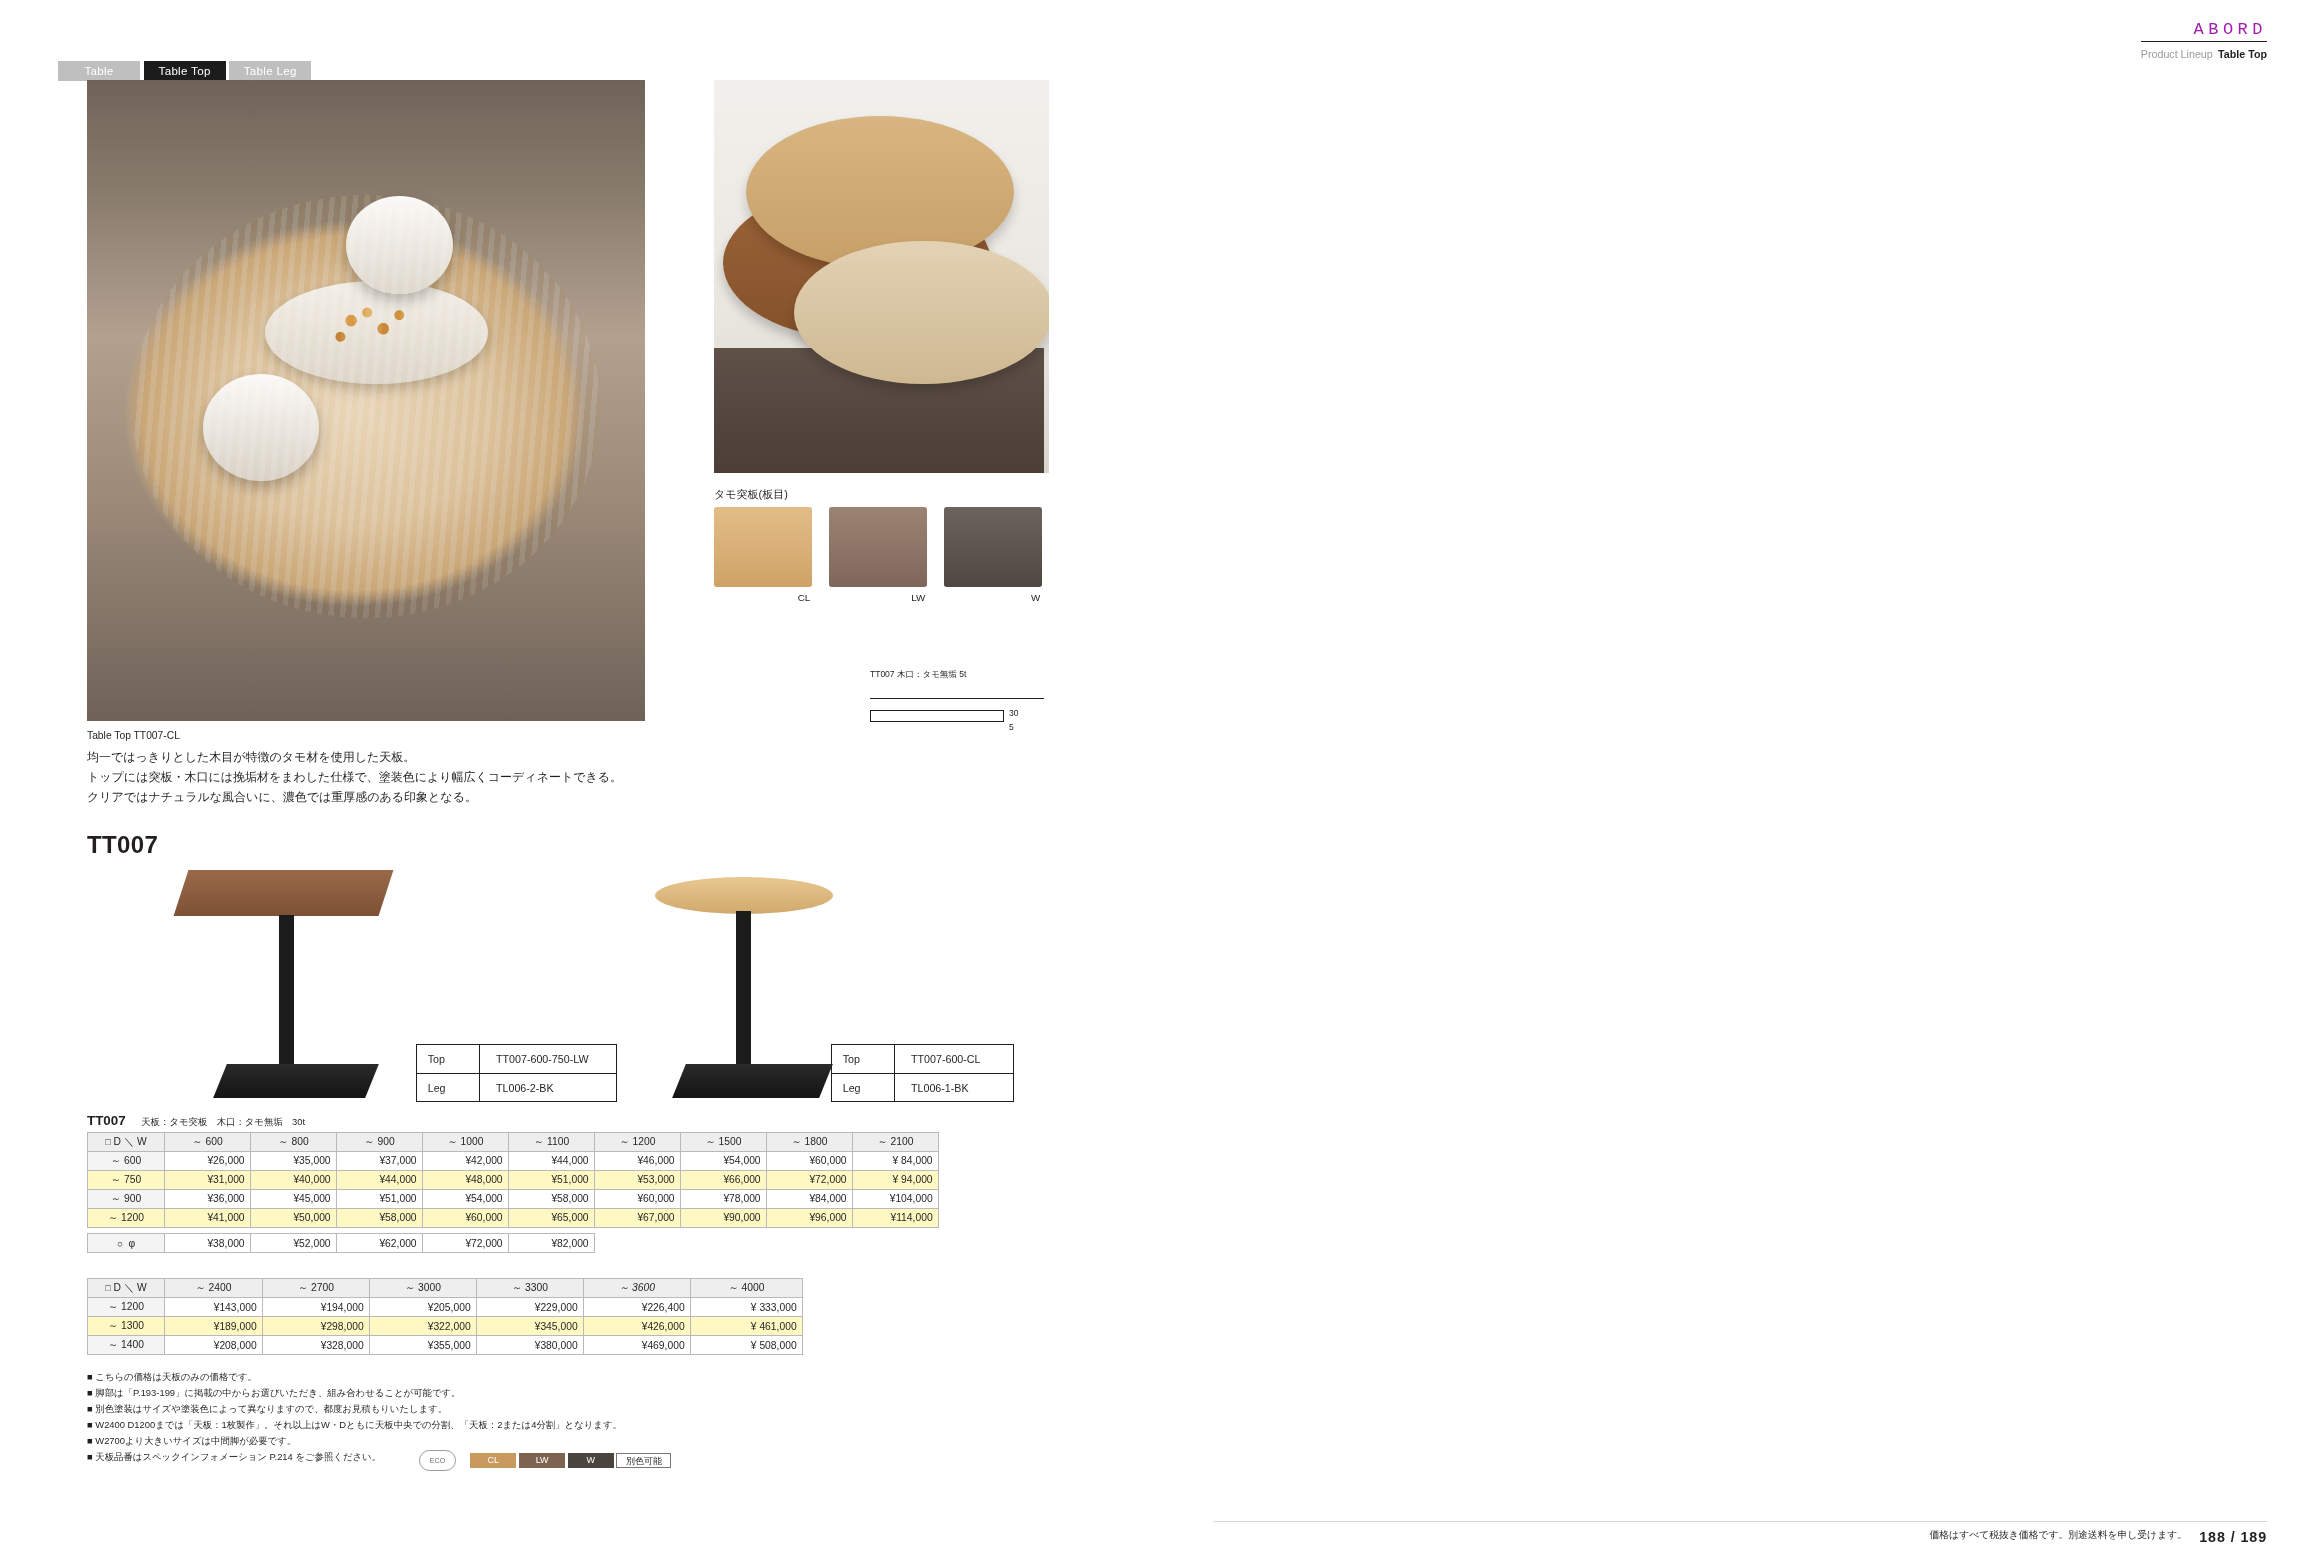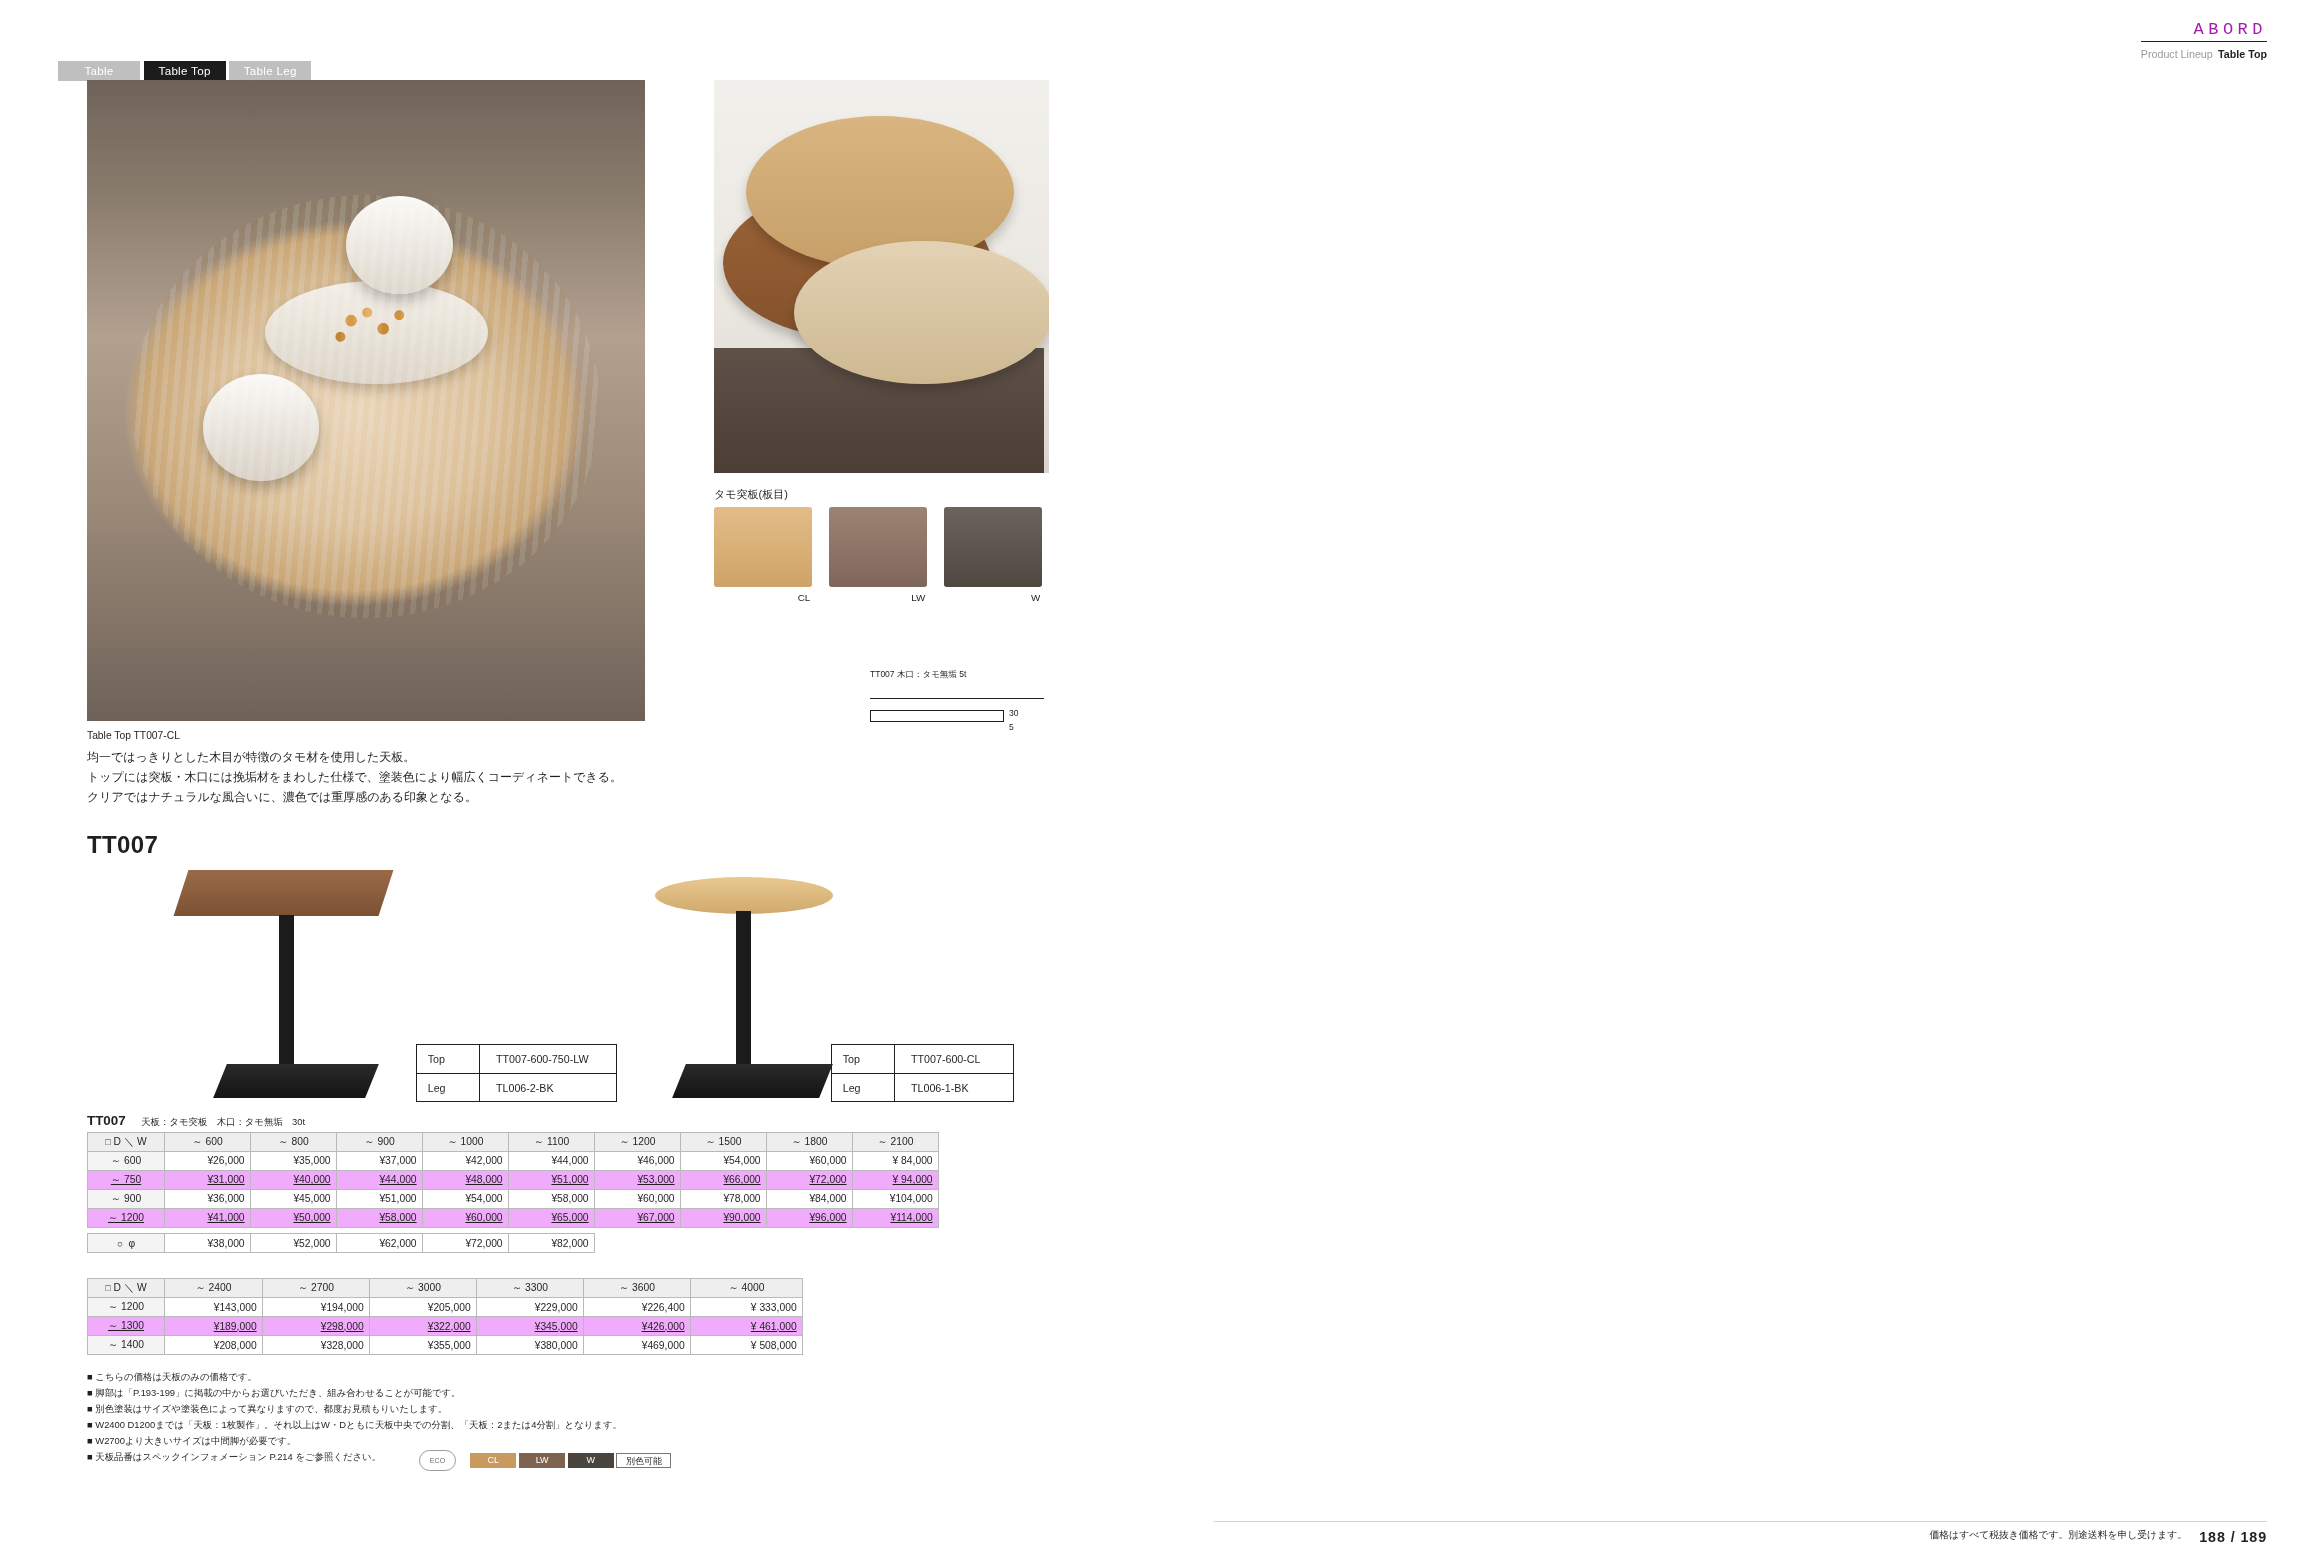--- a/index.html
+++ b/index.html
@@ -101,21 +101,21 @@
   .tbl-wrap { position:absolute; }
   .tbl-head { font-size:10.7px; margin-bottom:2.7px; }
   .tbl-head .code { font-size:13.4px; font-weight:bold; margin-right:12.5px; }
   .tbl-head .meta { font-size:9.4px; color:#231f20; }
   table.price { border-collapse:collapse; font-size:10.3px; }
   table.price th, table.price td {
     border:0.9px solid #b9b9b9; height:19px; text-align:center; padding:0 5.4px; white-space:nowrap;
   }
   table.price thead th { background:#eeeeee; font-weight:normal; }
   table.price td.rowhead { background:#f4f4f4; width:77px; }
-  table.price tr.alt td { background:#f0abfc;text-decoration:underline; }
+  table.price tr.alt td { background:#fef9c3; }
   table.price td.price-cell { text-align:right; width:86px; }
 
   
   .round-row td.rowhead { background:#f4f4f4; }
 
   
   .notes { position:absolute; font-size:9.4px; line-height:1.7; }
   .notes div:before { content:"■ "; }
 
   
@@ -308,21 +308,21 @@
 
   <div class="tbl-wrap" style="left:87px; top:1278px;">
     <table class="price">
       <thead>
         <tr>
           <th class="corner" style="width:77px;"><span style="font-size:9px;">□</span> <span>D ＼ W</span></th>
           <th style="width:98px;">～ 2400</th>
           <th style="width:107px;">～ 2700</th>
           <th style="width:107px;">～ 3000</th>
           <th style="width:107px;">～ 3300</th>
-          <th style="width:107px;">～ 3600</th>
+          <th style="width:107px;font-style:italic;">～ 3600</th>
           <th style="width:112px;">～ 4000</th>
         </tr>
       </thead>
       <tbody>
         <tr>
           <td class="rowhead">～ 1200</td>
           <td class="price-cell">¥143,000</td>
           <td class="price-cell">¥194,000</td>
           <td class="price-cell">¥205,000</td>
           <td class="price-cell">¥229,000</td>

